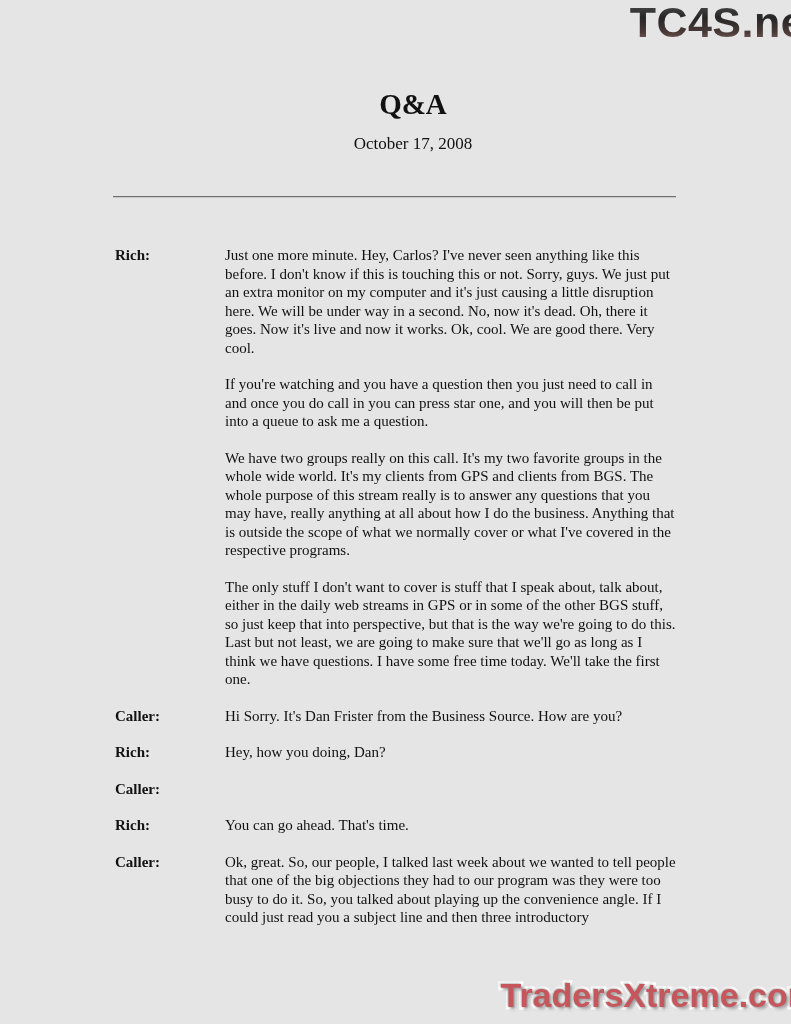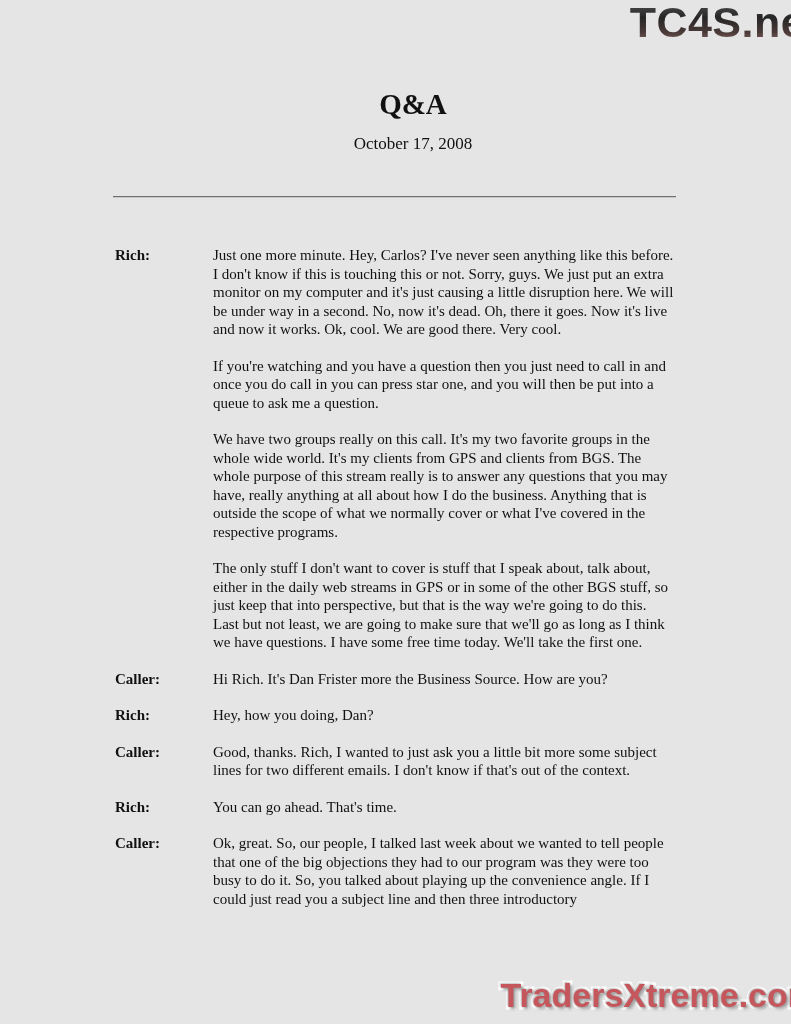--- a/index.html
+++ b/index.html
@@ -87,21 +87,21 @@
     font-weight: bold;
     font-size: 15px;
     line-height: 18.5px;
   }
   .speech {
     flex: 1 1 auto;
     font-size: 15px;
     line-height: 18.5px;
   }
   .speech p {
-    margin: 0 0 18px 4px;
+    margin: 0 0 18px 16px;
   }
   .speech p:last-child {
     margin-bottom: 0;
   }
 
   
   .watermark {
     position: absolute;
     left: 251px;
     top: 484px;
@@ -153,34 +153,31 @@
         <div class="speech">
           <p>Just one more minute. Hey, Carlos? I've never seen anything like this before. I don't know if this is touching this or not. Sorry, guys. We just put an extra monitor on my computer and it's just causing a little disruption here. We will be under way in a second. No, now it's dead. Oh, there it goes. Now it's live and now it works. Ok, cool. We are good there. Very cool.</p>
           <p>If you're watching and you have a question then you just need to call in and once you do call in you can press star one, and you will then be put into a queue to ask me a question.</p>
           <p>We have two groups really on this call. It's my two favorite groups in the whole wide world. It's my clients from GPS and clients from BGS. The whole purpose of this stream really is to answer any questions that you may have, really anything at all about how I do the business. Anything that is outside the scope of what we normally cover or what I've covered in the respective programs.</p>
           <p>The only stuff I don't want to cover is stuff that I speak about, talk about, either in the daily web streams in GPS or in some of the other BGS stuff, so just keep that into perspective, but that is the way we're going to do this. Last but not least, we are going to make sure that we'll go as long as I think we have questions. I have some free time today. We'll take the first one.</p>
         </div>
       </div>
       <div class="entry">
         <div class="speaker">Caller:</div>
         <div class="speech">
-          <p>Hi Rich. It's Dan Frister more the Business Source. How are you?</p>
+          <p>Hi Sorry. It's Dan Frister from the Business Source. How are you?</p>
         </div>
       </div>
       <div class="entry">
         <div class="speaker">Rich:</div>
         <div class="speech">
           <p>Hey, how you doing, Dan?</p>
         </div>
       </div>
       <div class="entry">
         <div class="speaker">Caller:</div>
-        <div class="speech">
-          <p>Good, thanks. Rich, I wanted to just ask you a little bit more some subject lines for two different emails. I don't know if that's out of the context.</p>
-        </div>
       </div>
       <div class="entry">
         <div class="speaker">Rich:</div>
         <div class="speech">
           <p>You can go ahead. That's time.</p>
         </div>
       </div>
       <div class="entry">
         <div class="speaker">Caller:</div>
         <div class="speech">

